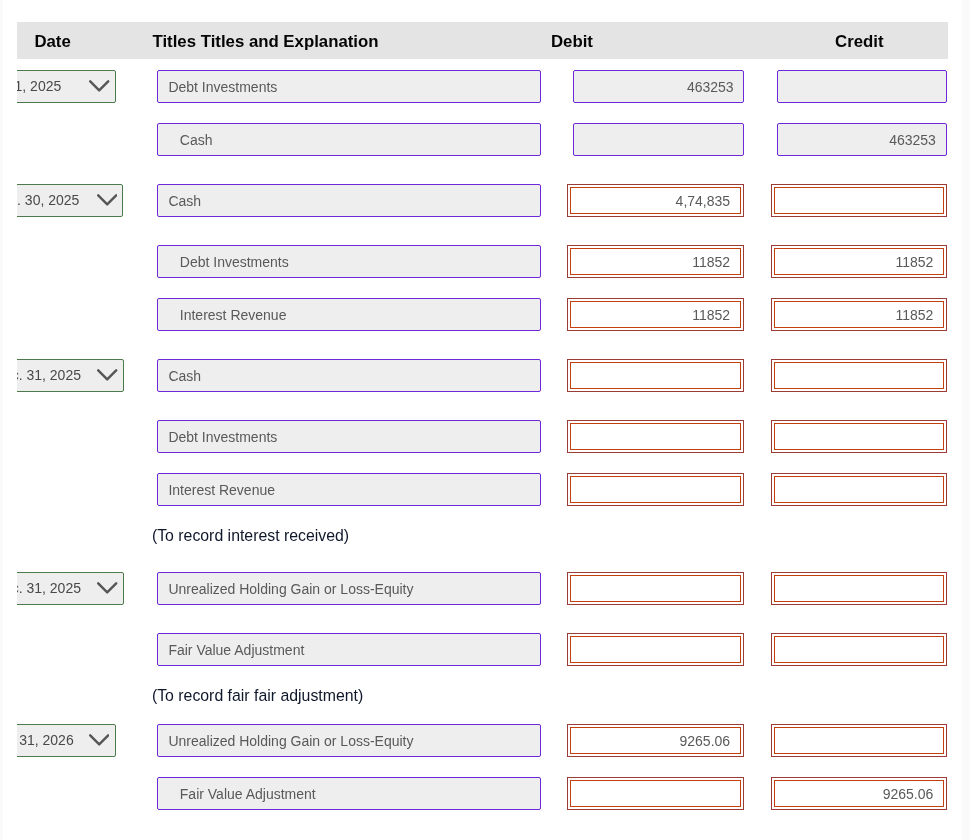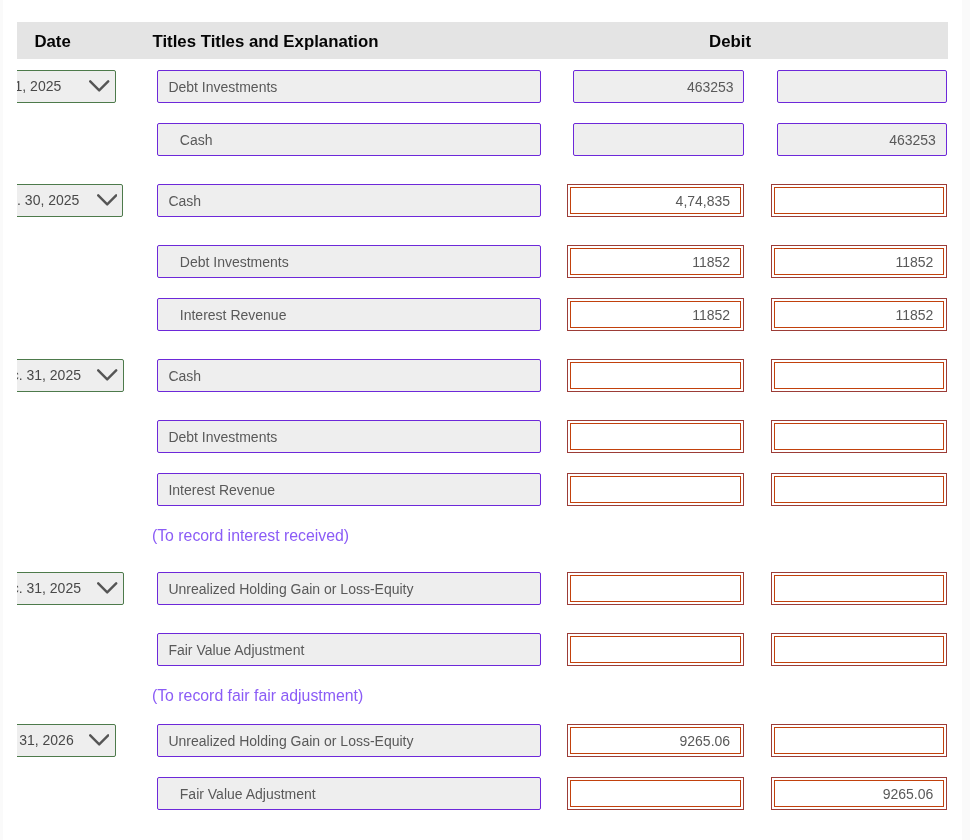--- a/index.html
+++ b/index.html
@@ -29,21 +29,21 @@
   
   .thead {
     position: absolute; left: 64px; top: 22px;
     width: 931px; height: 37px;
     background: #e4e4e4;
   }
   .th { position: absolute; top: 0; height: 37px; line-height: 39.4px;
         font-weight: bold; font-size: 16.8px; color: #050505; }
   .th-date { left: 17.4px; }
   .th-account { left: 135.5px; }
-  .th-debit  { left: 563px; width: 171px; text-align: right; }
+  .th-debit  { left: 534px; width: 171px; text-align: left; }
   .th-credit { left: 757.3px; width: 170px; text-align: center; }
 
   .row { position: absolute; left: 0; }
 
   
   .date-select {
     position: absolute;
     height: 33px;
     background: #eeeeee;
     border: 1px solid #4d7a4b;
@@ -72,34 +72,35 @@
   .fld.err { top: 3.3px; height: 27.2px; line-height: 26.5px;
              background: #ffffff; border: 1px solid #c2410c; border-radius: 0;
              outline: 1px solid #9c3c37; outline-offset: 2px; }
   .acct { left: 204px; width: 384px; padding-left: 10.4px; }
   .acct.ind { padding-left: 21.8px; }
   .debit  { left: 620.2px; width: 171px; padding-right: 9.6px; text-align: right; }
   .credit { left: 823.5px; width: 170px; padding-right: 9.6px; text-align: right; }
   .debit.err  { left: 617.2px; width: 170.5px; }
   .credit.err { left: 820.9px; width: 170px; }
 
-  .memo { position: absolute; left: 198.9px; font-size: 15.85px; line-height: 20px; color: #8b5cf6; white-space: nowrap; }
+  .memo { position: absolute; left: 198.9px; font-size: 15.85px; line-height: 20px; color: #0f172a; white-space: nowrap; }
 </style>
 </head>
 <body>
 
 <div id="page">
   <div class="gutter-left"></div>
   <div class="gutter-right"></div>
   <div class="journal-viewport">
     <div class="journal-inner" id="journal-inner">
       <div class="thead">
         <div class="th th-date">Date</div>
         <div class="th th-account">Titles Titles and Explanation</div>
         <div class="th th-debit">Debit</div>
+        <div class="th th-credit">Credit</div>
       </div>
     <div class="row" style="top: 70px;">
           <div class="date-select ok" style="width: 139.6px; left: 23.1px;"><span class="dval">Jan 1, 2025</span><svg class="chev" viewBox="0 0 20 13" fill="none" stroke="#555555" stroke-width="2.35" stroke-linecap="round" stroke-linejoin="round">
               <polyline points="1.2,1.2 10,10 18.8,1.2"></polyline>
             </svg></div>
           <div class="fld acct ok"><span>Debt Investments</span></div>
           <div class="fld debit ok"><span>463253</span></div>
           <div class="fld credit ok"><span></span></div>
         </div>
         <div class="row" style="top: 123px;">

